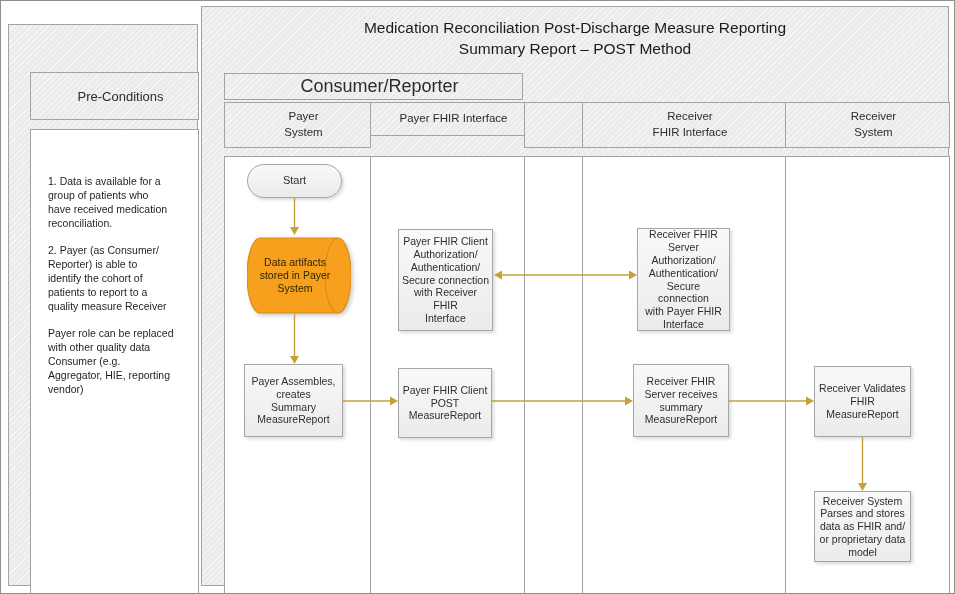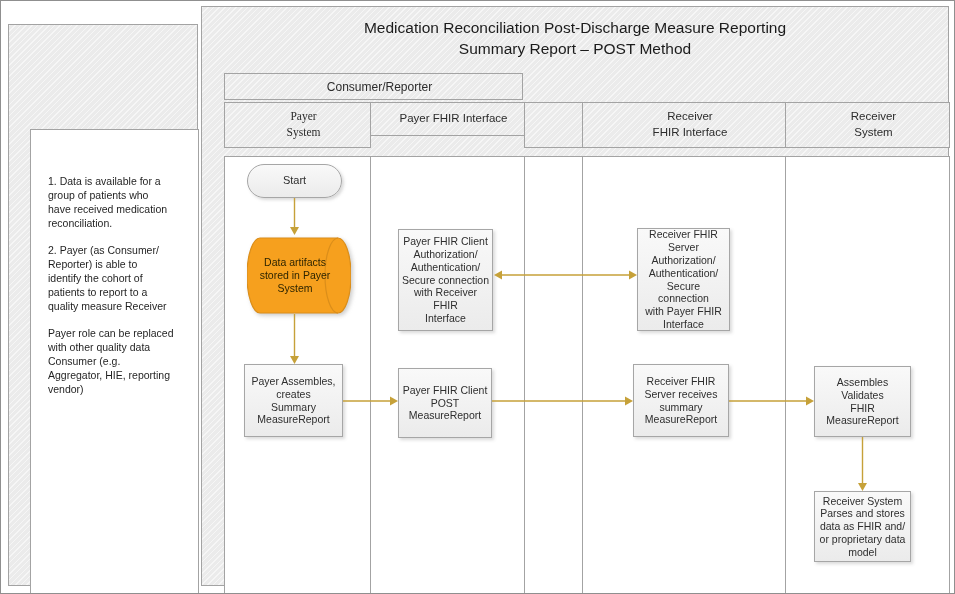--- a/index.html
+++ b/index.html
@@ -22,21 +22,21 @@
     display:flex; align-items:center; justify-content:center;
     text-align:center; white-space:pre-line;
   }
   .cell.hatch { border-color:#a3a3a3; }
   .lane-body { background:#ffffff;margin-top:9px; }
   .pool-title {
     position:absolute; left:0; right:0; top:10px; text-align:center;
     font-size:15.5px; line-height:21px; color:#1b1b1b; white-space:pre-line;
   }
   .pre-header { font-size:13px; color:#2c2c2c; }
-  .group-header { font-size:12px; color:#2c2c2c; }
+  .group-header { font-size:18px; color:#2c2c2c; }
   .lane-header { font-size:11.5px; color:#2c2c2c; line-height:1.35; }
   .pre-text {
     position:absolute; left:17px; right:8px; top:45px;
     font-size:10.5px; line-height:1.32; color:#1f1f1f;
     white-space:pre-line; text-align:left;
   }
   .task {
     position:absolute;
     background:linear-gradient(180deg,#f9f9f9,#ebebeb);
     border:1px solid #a6a6a6;
@@ -55,20 +55,21 @@
     white-space:pre-line; padding:0 13px 0 5px;border-radius:28px;
   }
   .arrows { position:absolute; left:0; top:0; pointer-events:none; }
 </style>
 </head>
 <body>
 
 <div class="stage">
 
   <div class="pool hatch" style="left:7px; top:23px; width:190px; height:562px;">
+    <div class="cell hatch pre-header" style="left:21px; top:47px; width:169px; height:48px;">Pre-Conditions</div>
     <div class="cell lane-body" style="left:21px; top:95px; width:169px; height:467px; align-items:flex-start; justify-content:flex-start;">
       <div class="pre-text">1. Data is available for a
 group of patients who
 have received medication
 reconciliation.
 
 2. Payer (as Consumer/
 Reporter) is able to
 identify the cohort of
 patients to report to a
@@ -81,21 +82,21 @@
 vendor)</div>
     </div>
   </div>
 
   <div class="pool hatch" style="left:200px; top:5px; width:748px; height:580px;">
     <div class="pool-title">Medication Reconciliation Post-Discharge Measure Reporting
 Summary Report – POST Method</div>
 
     <div class="cell hatch group-header" style="left:22px; top:66px; width:299px; height:27px;">Consumer/Reporter</div>
 
-    <div class="cell hatch lane-header" style="left:22px; top:95px; width:147px; height:46px;font-family:Liberation Serif, serif;">Payer
+    <div class="cell hatch lane-header" style="left:22px; top:95px; width:147px; height:46px;">Payer
 System</div>
     <div class="cell hatch lane-header" style="left:168px; top:95px; width:155px; height:34px;">Payer FHIR Interface</div>
     <div class="cell hatch lane-header" style="left:322px; top:95px; width:59px; height:46px;"></div>
     <div class="cell hatch lane-header" style="left:380px; top:95px; width:204px; height:46px;">Receiver
 FHIR Interface</div>
     <div class="cell hatch lane-header" style="left:583px; top:95px; width:165px; height:46px;">Receiver
 System</div>
 
     <div class="cell lane-body" style="left:22px; top:140px; width:147px; height:440px;"></div>
     <div class="cell lane-body" style="left:168px; top:140px; width:155px; height:440px;"></div>
@@ -138,21 +139,21 @@
 Authentication/
 Secure connection
 with Payer FHIR
 Interface</div>
 
   <div class="task" style="left:632px; top:363px; width:96px; height:73px;">Receiver FHIR
 Server receives
 summary
 MeasureReport</div>
 
-  <div class="task" style="left:813px; top:365px; width:97px; height:71px;">Assembles Validates
+  <div class="task" style="left:813px; top:365px; width:97px; height:71px;">Receiver Validates
 FHIR
 MeasureReport</div>
 
   <div class="task" style="left:813px; top:490px; width:97px; height:71px;">Receiver System
 Parses and stores
 data as FHIR and/
 or proprietary data
 model</div>
 
   <svg class="arrows" width="955" height="594" viewBox="0 0 955 594">

